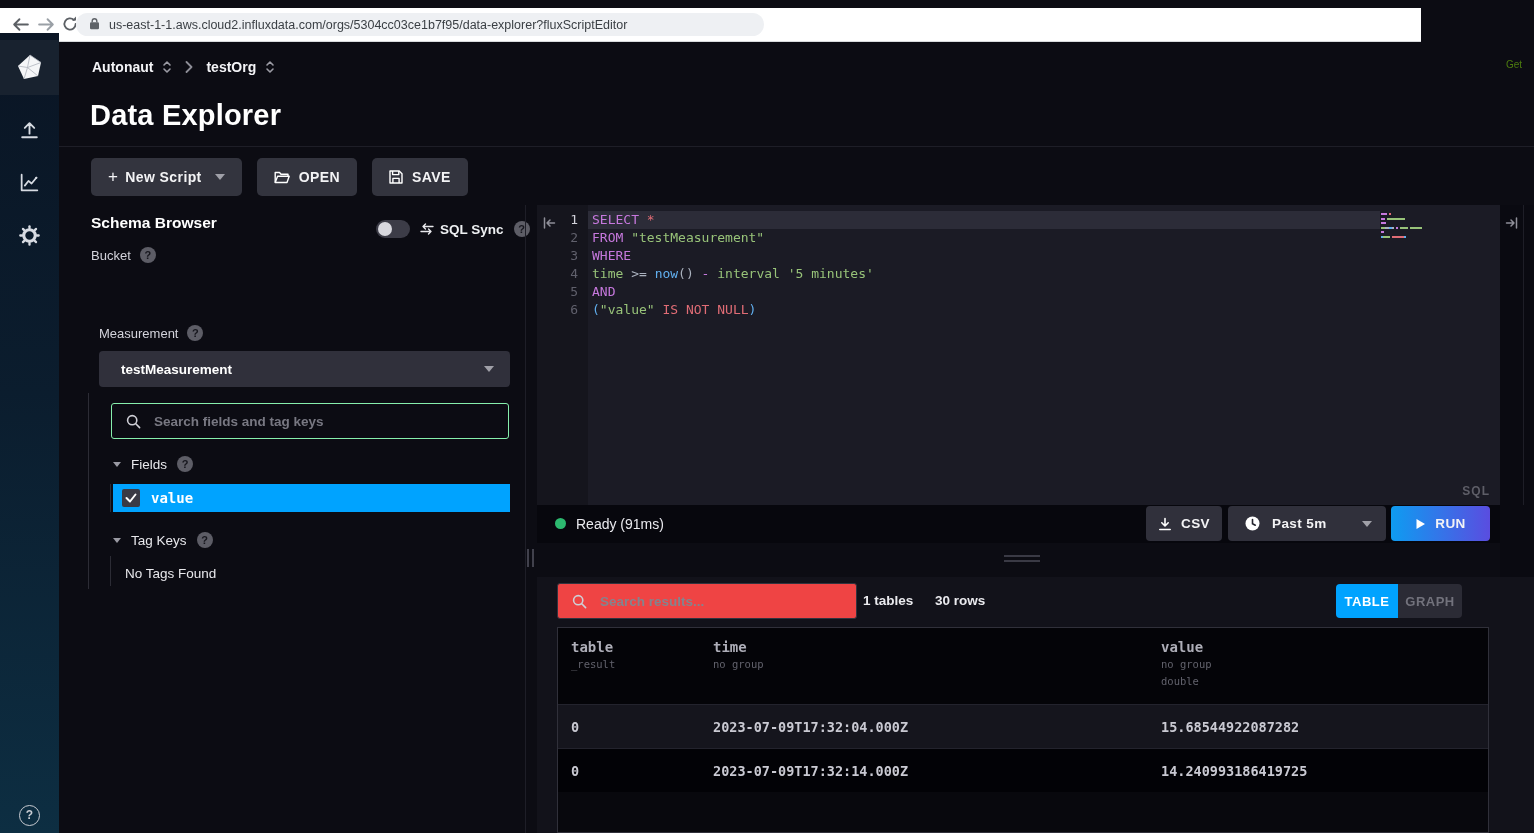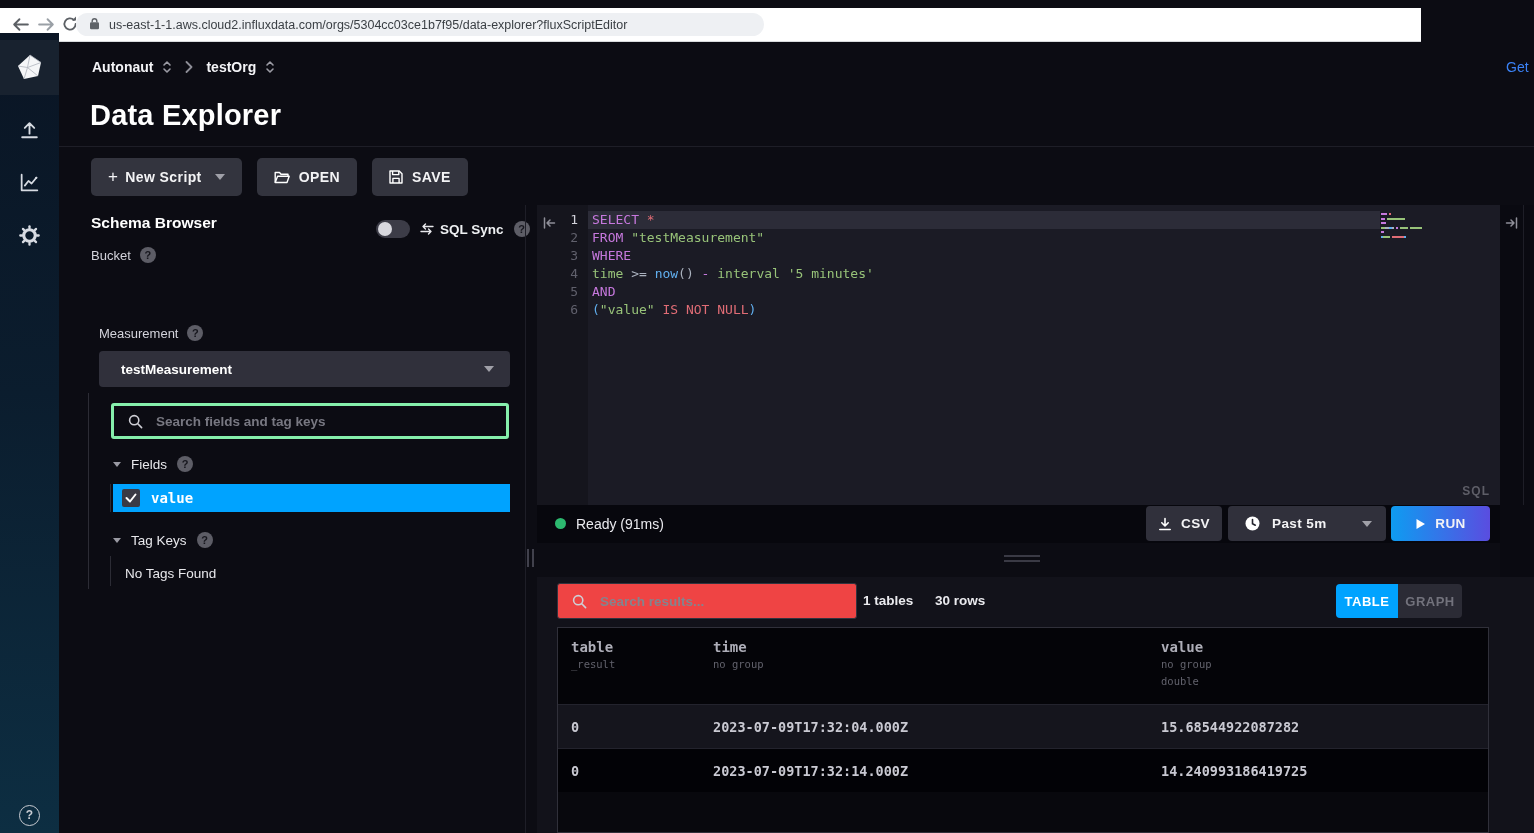--- a/index.html
+++ b/index.html
@@ -17,21 +17,21 @@
   #sidebar{position:absolute;left:0;top:33px;width:59px;height:800px;
            background:linear-gradient(180deg,#0a1524 0%,#0b1d2e 45%,#0d2e42 100%);}
   #logo-tile{position:absolute;left:0;top:7px;width:59px;height:55px;background:#18222f;
              display:flex;align-items:center;justify-content:center;cursor:pointer;}
   .side-ic{position:absolute;left:0;width:59px;height:30px;display:flex;align-items:center;justify-content:center;cursor:pointer;}
 
   
   #breadcrumb{position:absolute;left:92px;top:57px;height:20px;display:flex;align-items:center;gap:13px;}
   .crumb{display:flex;align-items:center;gap:9px;cursor:pointer;}
   .crumb-label{color:#f4f4f7;font-size:14px;font-weight:700;}
-  #get-link{position:absolute;left:1506px;top:59px;width:28px;overflow:hidden;color:#3b82f6;font-size:14px;cursor:pointer;white-space:nowrap;}
+  #get-link{position:absolute;left:1506px;top:59px;width:28px;overflow:hidden;color:#4d7c0f;font-size:10px;cursor:pointer;white-space:nowrap;}
   #page-title{position:absolute;left:90px;top:99px;color:#ffffff;font-size:29px;font-weight:700;letter-spacing:.2px;}
   #title-rule{position:absolute;left:59px;top:146px;width:1475px;height:1px;background:#1e1e27;}
 
   
   #script-buttons{position:absolute;left:91px;top:158px;display:flex;gap:15px;}
   .btn{height:38px;background:#33343e;border-radius:5px;display:flex;align-items:center;gap:9px;
        padding:0 17px;color:#f3f3f5;font-size:14px;font-weight:700;letter-spacing:.4px;cursor:pointer;box-sizing:border-box;}
   .btn .plus{font-size:17px;font-weight:400;margin-right:-2px;}
 
   
@@ -41,21 +41,21 @@
   #sync-toggle .knob{position:absolute;left:2px;top:2px;width:14px;height:14px;border-radius:50%;background:#d8d8de;}
   #sync-label{color:#eef0f2;font-size:13.5px;font-weight:600;display:flex;align-items:center;gap:6px;}
   .qhelp{width:16px;height:16px;border-radius:50%;background:#5d5d66;color:#16161d;font-size:11px;font-weight:700;
          display:inline-flex;align-items:center;justify-content:center;cursor:pointer;flex:0 0 auto;}
   .schema-label{position:absolute;color:#d3d3db;font-size:13px;display:flex;align-items:center;gap:9px;}
   .dropdown{position:absolute;height:36px;background:#30303b;border-radius:4px;display:flex;align-items:center;
             justify-content:space-between;padding:0 16px 0 22px;box-sizing:border-box;cursor:pointer;}
   .dropdown .dd-text{color:#fff;font-size:13.5px;font-weight:700;}
   .ddcaret{width:0;height:0;border-left:5px solid transparent;border-right:5px solid transparent;border-top:6px solid #a0a0a8;}
   .tree-line{position:absolute;width:1px;background:#2c2c35;}
-  #schema-search{position:absolute;left:111px;top:403px;width:398px;height:36px;border:3px solid #86efac;border-radius:3px;
+  #schema-search{position:absolute;left:111px;top:403px;width:398px;height:36px;border:1px solid #86efac;border-radius:3px;
                  display:flex;align-items:center;gap:11px;padding-left:14px;box-sizing:border-box;background:#0c0c13;}
   #schema-search input, #results-search input{background:transparent;border:none;outline:none;color:#e8e8ec;
                  font-size:13.5px;font-family:"Liberation Sans",sans-serif;width:80%;}
   #schema-search input::placeholder{color:#787882;font-weight:600;}
   #results-search input::placeholder{color:#84848e;font-weight:600;}
   .tree-row{position:absolute;display:flex;align-items:center;gap:10px;cursor:pointer;}
   .tree-caret{width:0;height:0;border-left:4.5px solid transparent;border-right:4.5px solid transparent;border-top:5.5px solid #9a9aa3;}
   .tree-label{color:#e8e8ec;font-size:13.5px;text-align:center;}
   #value-row{position:absolute;left:113px;top:484px;width:397px;height:28px;background:#00a3ff;display:flex;
              align-items:center;gap:11px;padding-left:9px;box-sizing:border-box;cursor:pointer;}

